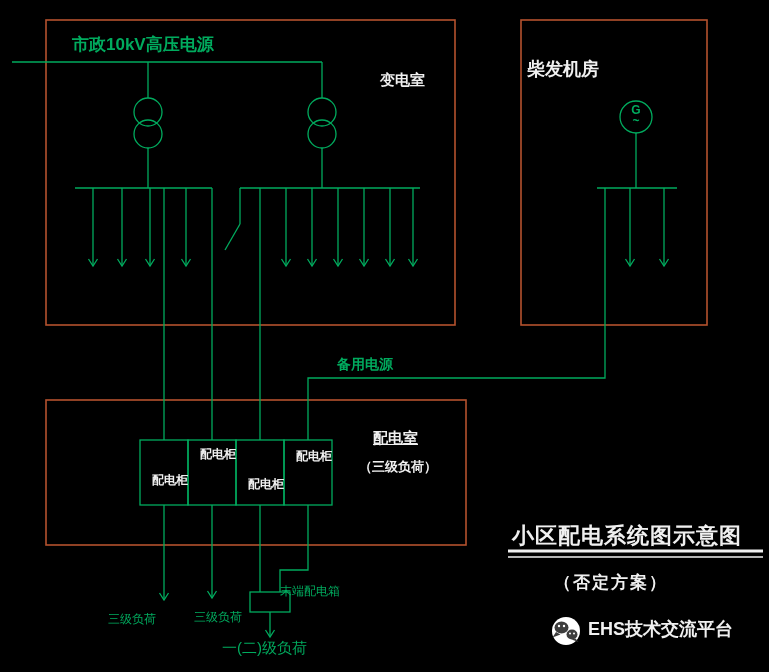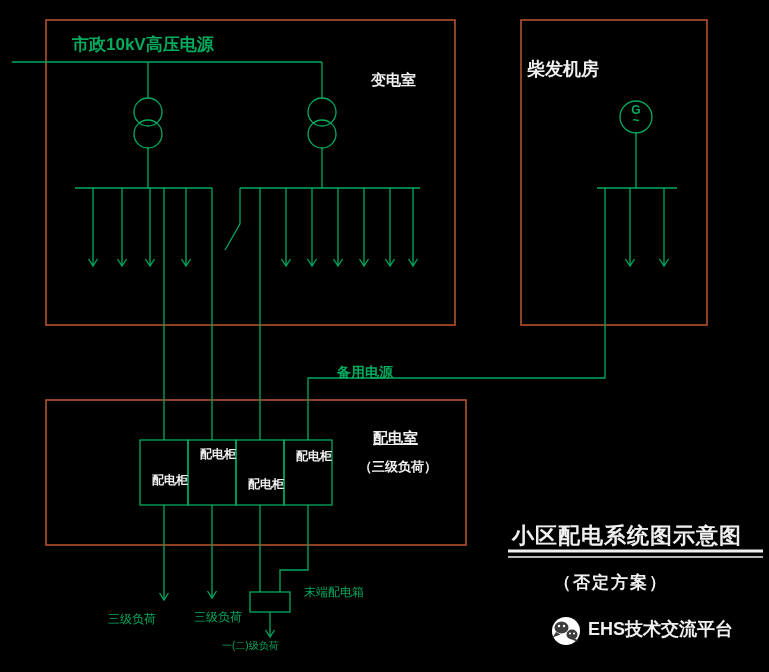--- a/index.html
+++ b/index.html
@@ -18,32 +18,32 @@
   }
   #diagram-svg{position:absolute;left:0;top:0;}
   .lbl{position:absolute;white-space:nowrap;line-height:1.1;}
   .t-green{color:var(--line-green,#00ab5e);}
   .t-white{color:var(--text-white,#f0f0f0);}
   .g-stroke{stroke:var(--line-green,#00ab5e);fill:none;stroke-width:1.3;}
   .o-stroke{stroke:var(--box-orange,#b5522e);fill:none;stroke-width:1.6;}
   .w-stroke{stroke:var(--text-white,#f0f0f0);fill:none;}
 
   .source-label{left:72px;top:36px;font-size:17px;font-weight:600;}
-  .substation-label{left:371px;top:72px;font-size:15px;font-weight:bold;}
+  .substation-label{left:380px;top:72px;font-size:15px;font-weight:bold;}
   .genroom-label{left:527px;top:60px;font-size:18px;font-weight:bold;}
-  .backup-label{left:337px;top:357px;font-size:14px;font-weight:600;margin-top:8px;}
+  .backup-label{left:337px;top:357px;font-size:14px;font-weight:600;}
   .dist-label{left:373px;top:430px;font-size:15px;font-weight:bold;text-decoration:underline;}
   .dist-sub-label{left:359px;top:460px;font-size:13px;font-weight:bold;}
   .cab-lbl{font-size:12px;font-weight:600;width:48px;text-align:right;}
   .cab1{left:140px;top:474px;} .cab2{left:188px;top:448px;}
   .cab3{left:236px;top:478px;} .cab4{left:284px;top:450px;}
   .load1{left:108px;top:613px;font-size:12px;}
   .load2{left:194px;top:611px;font-size:12px;}
-  .terminal-label{left:304px;top:586px;font-size:12px;}
-  .load3{left:222px;top:640px;font-size:10px;}
+  .terminal-label{left:280px;top:586px;font-size:12px;font-family:Liberation Mono, monospace;}
+  .load3{left:222px;top:640px;font-size:15px;}
   .main-title{left:512px;top:524px;font-size:22px;font-weight:bold;letter-spacing:1px;}
   .sub-title{left:554px;top:574px;font-size:17px;font-weight:bold;letter-spacing:2px;}
   .brand-label{left:588px;top:620px;font-size:18px;font-weight:bold;}
   .gen-letter{left:628px;top:104px;width:16px;text-align:center;font-size:12px;font-weight:bold;}
   .gen-wave{left:628px;top:115px;width:16px;text-align:center;font-size:12px;font-weight:bold;}
 </style>
 </head>
 <body>
 
 <div id="stage">

